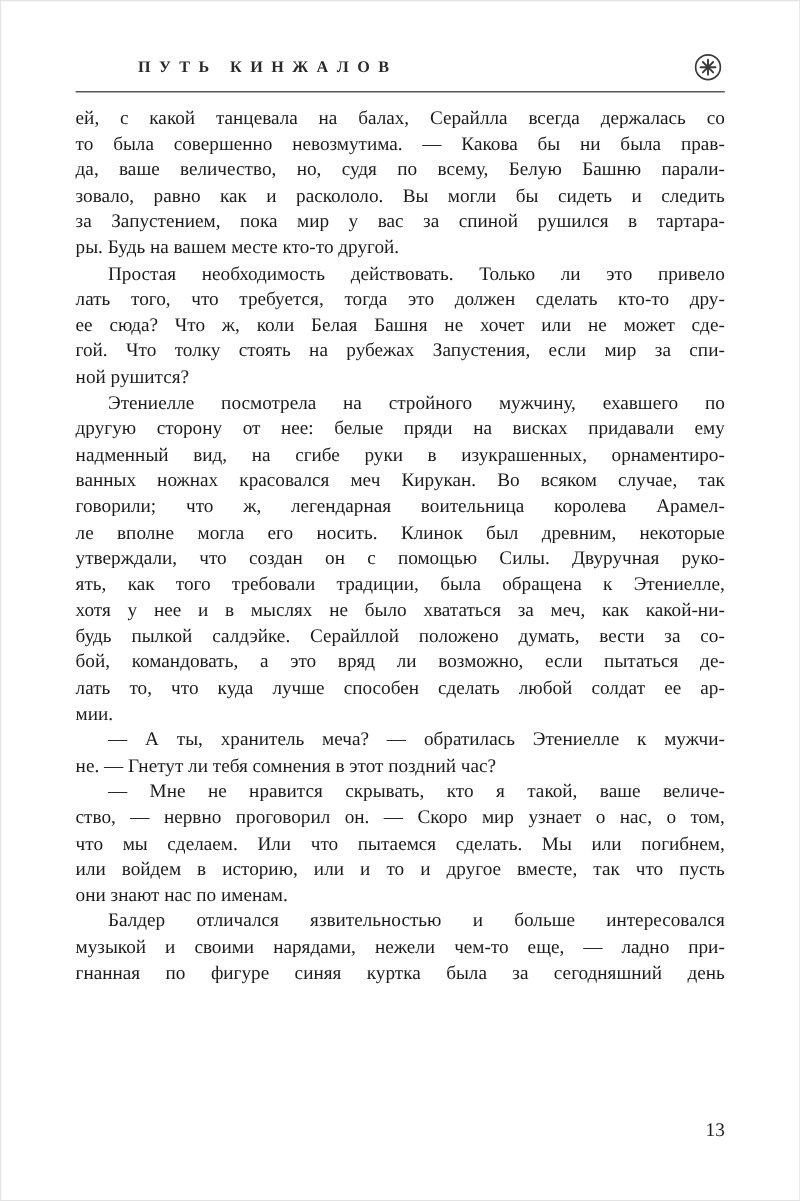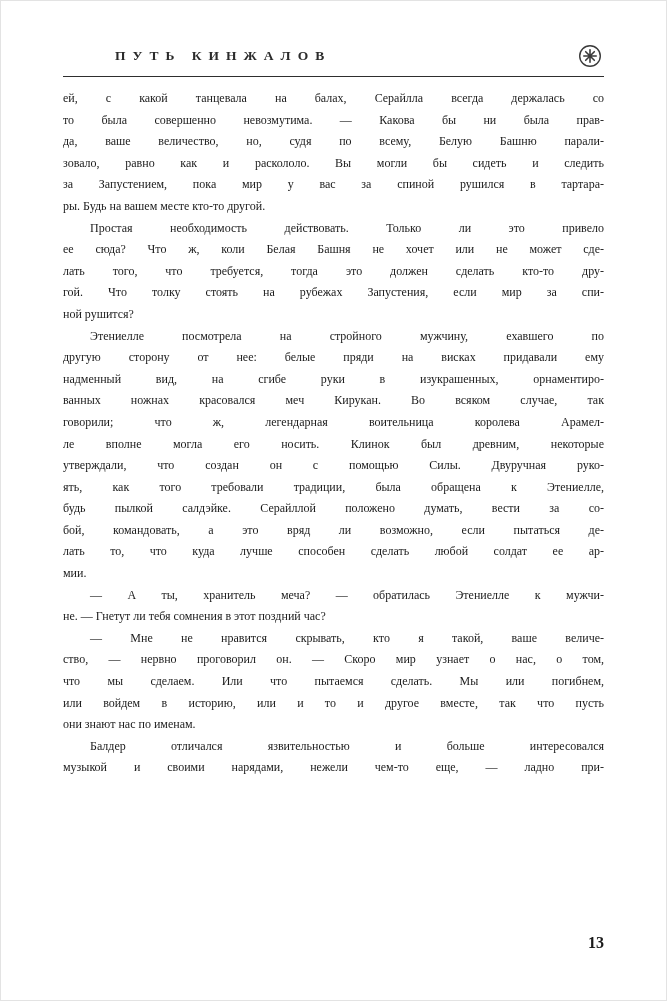--- a/index.html
+++ b/index.html
@@ -48,21 +48,21 @@
     right: 63px;
     top: 76px;
     border-top: 1.6px solid #2e2e2e;
   }
   
   .text-block {
     position: absolute;
     left: 63px;
     width: 541px;
     top: 88px;
-    font-size: 12px;
+    font-size: 16px;
     line-height: 21.6px;
     color: #1b1b1b;
   }
   .para { margin: 0; }
   .line {
     text-align: justify;
     text-align-last: justify;
     -moz-text-align-last: justify;
   }
   .line.last {
@@ -72,21 +72,21 @@
   }
   .line.first-indent {
     text-indent: 27px;
   }
   
   .page-number {
     position: absolute;
     right: 63px;
     top: 934px;
     font-size: 16px;
-    font-weight: 700;
+    font-weight: 400;
     color: #1b1b1b;
   }
 </style>
 </head>
 <body>
 
 <div class="page">
 
   <div class="header">
     <div class="running-title">ПУТЬ КИНЖАЛОВ</div>
@@ -111,51 +111,53 @@
       <div class="para">
         <div class="line">ей, с какой танцевала на балах, Серайлла всегда держалась со</div>
         <div class="line">то была совершенно невозмутима. — Какова бы ни была прав-</div>
         <div class="line">да, ваше величество, но, судя по всему, Белую Башню парали-</div>
         <div class="line">зовало, равно как и раскололо. Вы могли бы сидеть и следить</div>
         <div class="line">за Запустением, пока мир у вас за спиной рушился в тартара-</div>
         <div class="line last">ры. Будь на вашем месте кто-то другой.</div>
       </div>
       <div class="para">
         <div class="line first-indent">Простая необходимость действовать. Только ли это привело</div>
+        <div class="line">лать того, что требуется, тогда это должен сделать кто-то дру-</div>
         <div class="line">ее сюда? Что ж, коли Белая Башня не хочет или не может сде-</div>
-        <div class="line">лать того, что требуется, тогда это должен сделать кто-то дру-</div>
         <div class="line">гой. Что толку стоять на рубежах Запустения, если мир за спи-</div>
         <div class="line last">ной рушится?</div>
       </div>
       <div class="para">
         <div class="line first-indent">Этениелле посмотрела на стройного мужчину, ехавшего по</div>
         <div class="line">другую сторону от нее: белые пряди на висках придавали ему</div>
         <div class="line">надменный вид, на сгибе руки в изукрашенных, орнаментиро-</div>
         <div class="line">ванных ножнах красовался меч Кирукан. Во всяком случае, так</div>
         <div class="line">говорили; что ж, легендарная воительница королева Арамел-</div>
         <div class="line">ле вполне могла его носить. Клинок был древним, некоторые</div>
         <div class="line">утверждали, что создан он с помощью Силы. Двуручная руко-</div>
         <div class="line">ять, как того требовали традиции, была обращена к Этениелле,</div>
+        <div class="line">хотя у нее и в мыслях не было хвататься за меч, как какой-ни-</div>
         <div class="line">будь пылкой салдэйке. Серайллой положено думать, вести за со-</div>
         <div class="line">бой, командовать, а это вряд ли возможно, если пытаться де-</div>
         <div class="line">лать то, что куда лучше способен сделать любой солдат ее ар-</div>
         <div class="line last">мии.</div>
       </div>
       <div class="para">
         <div class="line first-indent">— А ты, хранитель меча? — обратилась Этениелле к мужчи-</div>
         <div class="line last">не. — Гнетут ли тебя сомнения в этот поздний час?</div>
       </div>
       <div class="para">
         <div class="line first-indent">— Мне не нравится скрывать, кто я такой, ваше величе-</div>
         <div class="line">ство, — нервно проговорил он. — Скоро мир узнает о нас, о том,</div>
         <div class="line">что мы сделаем. Или что пытаемся сделать. Мы или погибнем,</div>
         <div class="line">или войдем в историю, или и то и другое вместе, так что пусть</div>
         <div class="line last">они знают нас по именам.</div>
       </div>
       <div class="para">
         <div class="line first-indent">Балдер отличался язвительностью и больше интересовался</div>
         <div class="line">музыкой и своими нарядами, нежели чем-то еще, — ладно при-</div>
+        <div class="line">гнанная по фигуре синяя куртка была за сегодняшний день</div>
       </div>
     </div>
 
   <div class="page-number">13</div>
 
 </div>
 
 </body></html>

